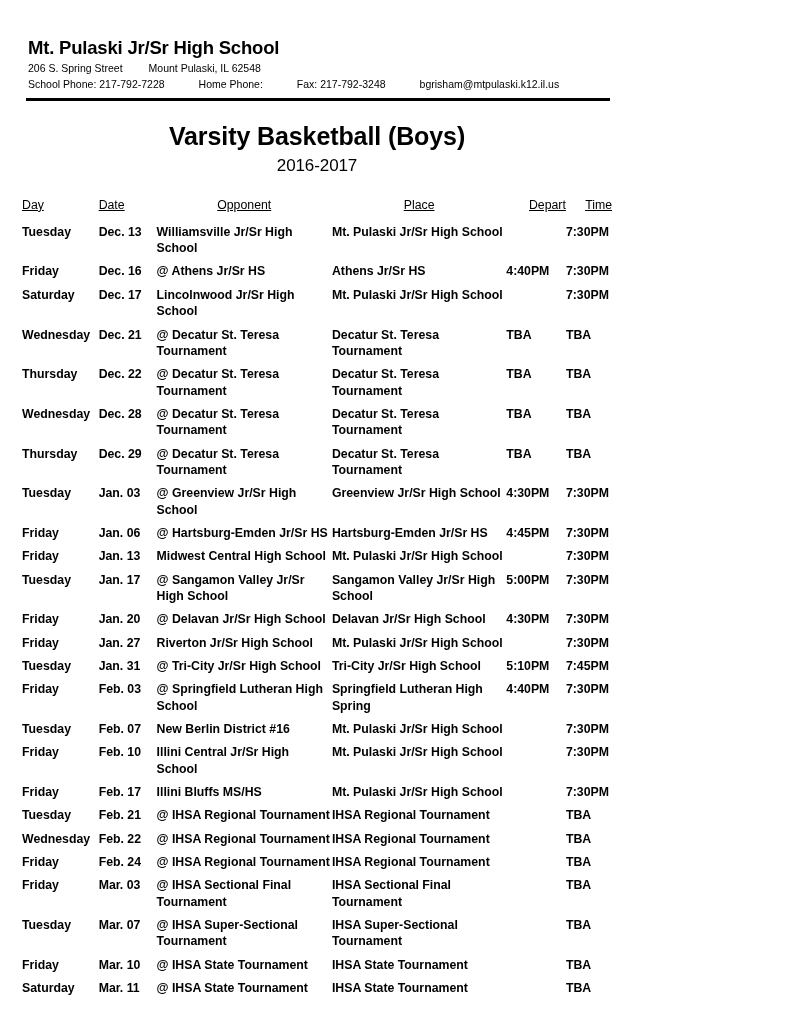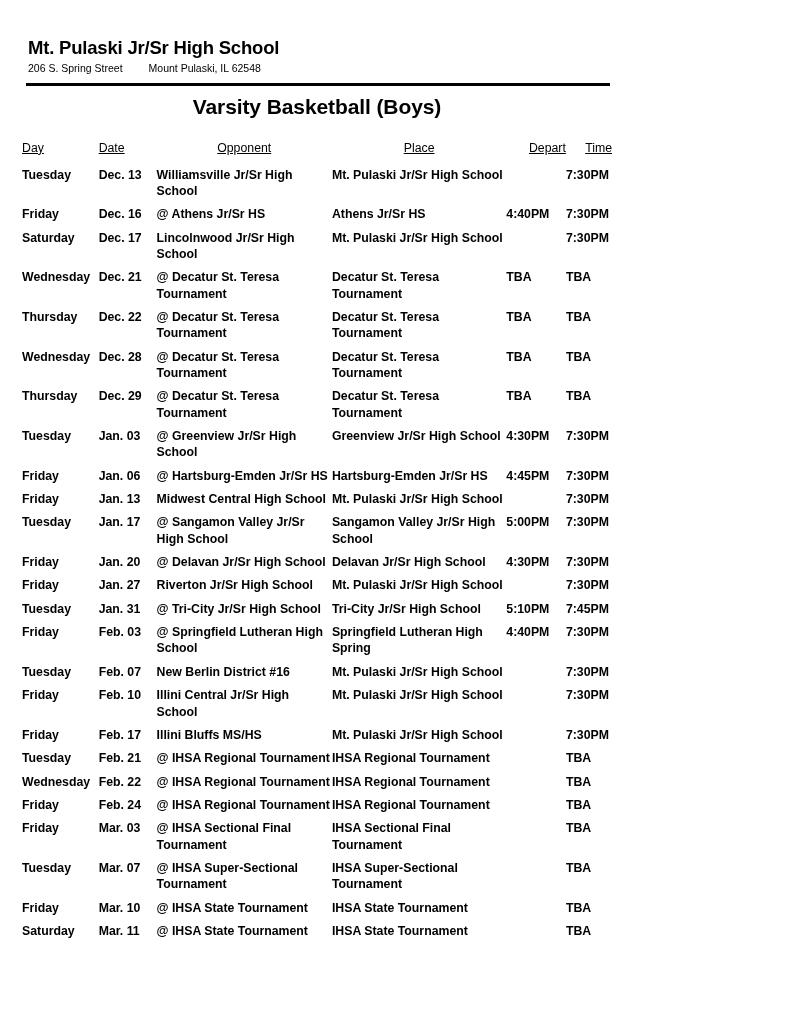--- a/index.html
+++ b/index.html
@@ -43,23 +43,23 @@
 
   .rule {
     border: none;
     border-top: 3px solid #000;
     margin: 6px 2px 0 4px;
   }
 
   
   .doc-title {
     text-align: center;
-    font-size: 21px;
+    font-size: 25px;
     font-weight: bold;
-    margin-top: 9px;
+    margin-top: 21px;
     letter-spacing: -0.1px;
   }
   .doc-subtitle {
     text-align: center;
     font-size: 17px;
     margin-top: 5px;
     letter-spacing: -0.1px;
   }
 
   
@@ -111,25 +111,29 @@
 </head>
 <body>
 
 <div class="page">
 
   <div class="letterhead">
     <div class="school-name">Mt. Pulaski Jr/Sr High School</div>
     <div class="addr-line">
       <span>206 S. Spring Street</span><span class="gap-md"></span><span>Mount Pulaski, IL  62548</span>
     </div>
+    <div class="addr-line">
+      <span>School Phone: 217-792-7228</span><span class="gap-lg"></span><span>Home Phone:</span><span class="gap-lg"></span><span>Fax: 217-792-3248</span><span class="gap-lg"></span><span>bgrisham@mtpulaski.k12.il.us</span>
+    </div>
   </div>
 
   <hr class="rule">
 
   <div class="doc-title">Varsity Basketball (Boys)</div>
+  <div class="doc-subtitle">2016-2017</div>
 
   <table class="sched">
     <colgroup>
       <col class="c-day">
         <col class="c-date">
         <col class="c-opp">
         <col class="c-place">
         <col class="c-depart">
         <col class="c-time">
     </colgroup>

